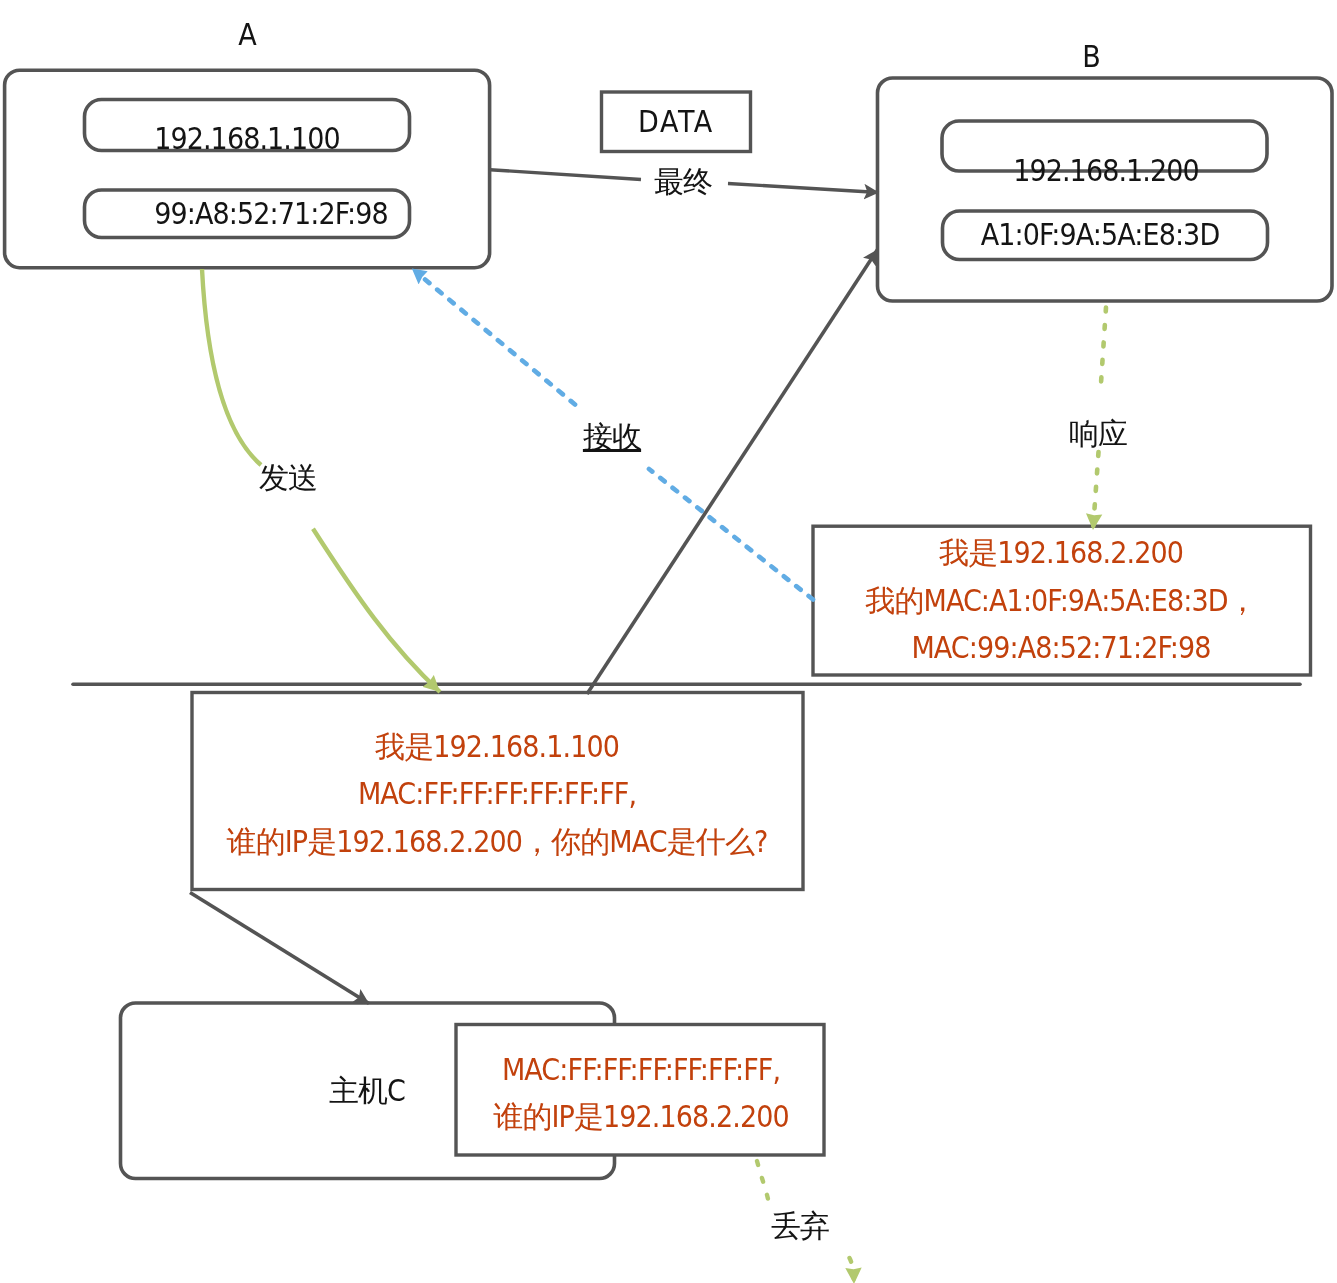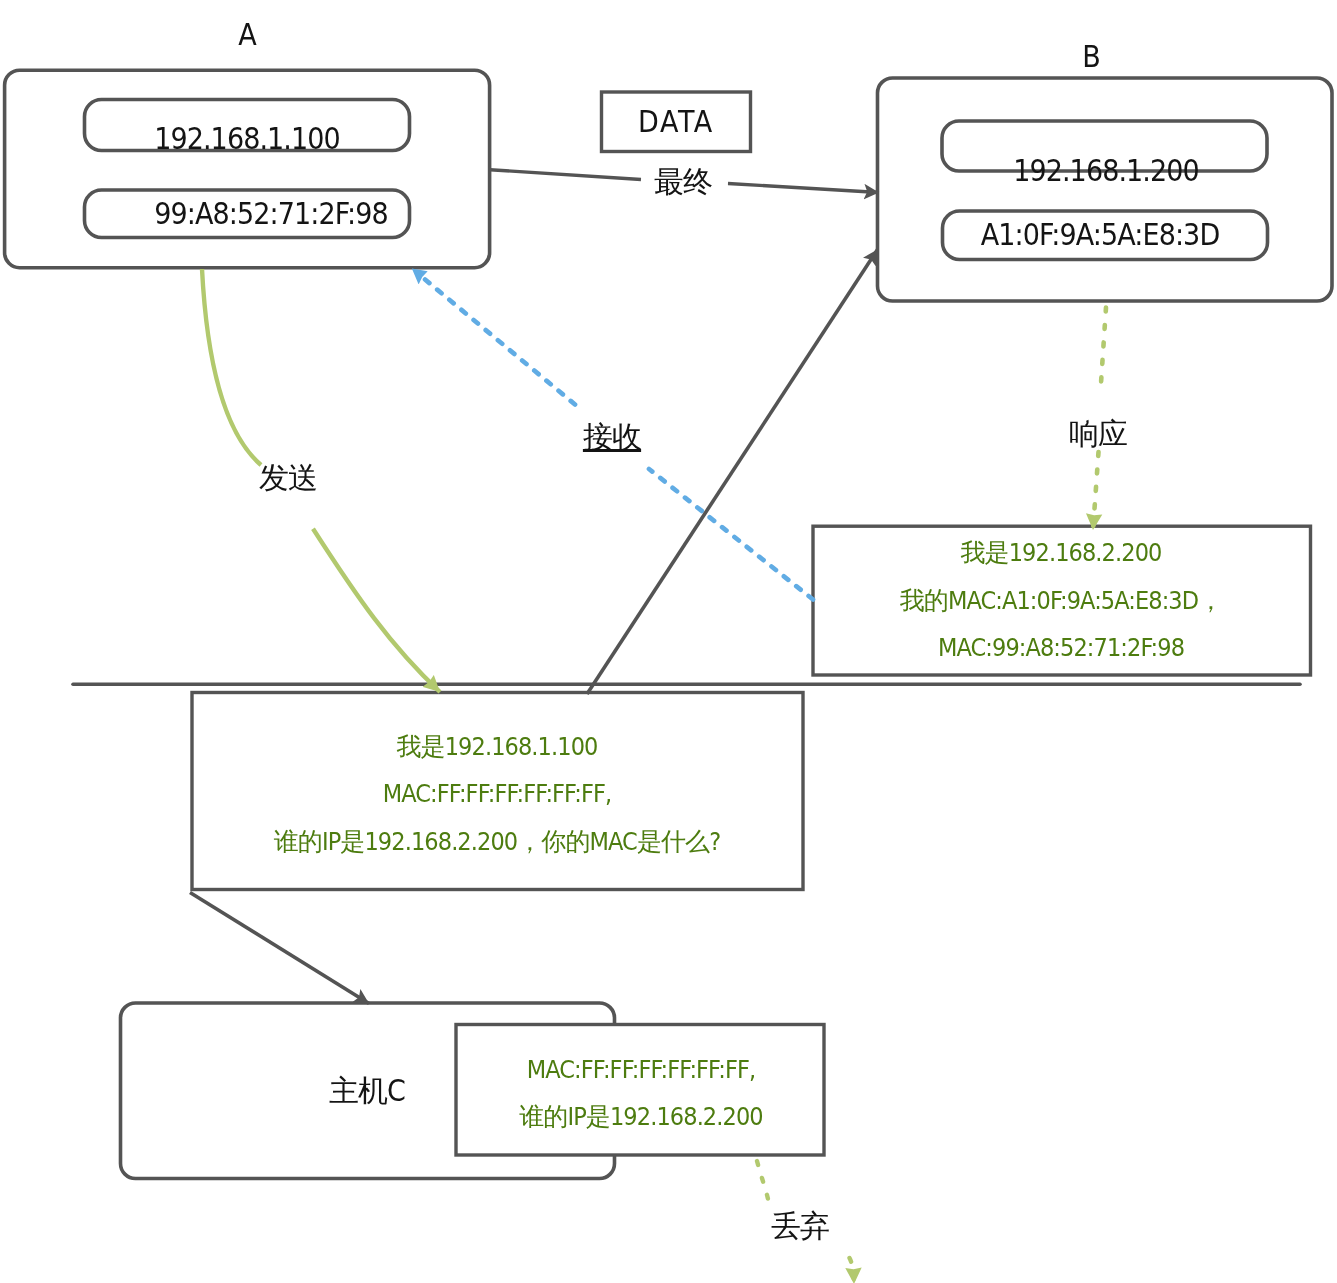--- a/index.html
+++ b/index.html
@@ -4,21 +4,21 @@
 <title>ARP</title>
 <style>
   html,body{margin:0;padding:0;background:#ffffff;}
   body{width:1337px;height:1283px;overflow:hidden;
        font-family:"DejaVu Sans","Liberation Sans",sans-serif;
        font-stretch:condensed;letter-spacing:-0.9px;color:#1a1a1a;}
   #stage{position:relative;width:1337px;height:1283px;background:#fff;}
   svg.layer{position:absolute;left:0;top:0;width:1337px;height:1283px;overflow:visible;}
   .lbl{position:absolute;white-space:nowrap;font-size:30px;line-height:1;color:#141414;
        transform:translate(-50%,-50%);text-align:center;}
-  .blk{position:absolute;text-align:center;font-size:25px;line-height:47.6px;color:#4d7c0f;
+  .blk{position:absolute;text-align:center;font-size:30px;line-height:47.6px;color:#c2410c;
        transform:translate(-50%,-50%);white-space:nowrap;}
 
   .t-a   {left:247px;  top:35px;}
   .t-b   {left:1091px; top:57px;}
   .t-aip {left:247px;  top:139px;}
   .t-amac{left:251px;  top:214px;margin-left:20px;}
   .t-bip {left:1106px; top:147px;margin-top:24px;}
   .t-bmac{left:1100px; top:235px;}
   .t-data{left:676px;  top:122px;letter-spacing:1.7px;}
   .t-final{left:683px; top:182px;}

